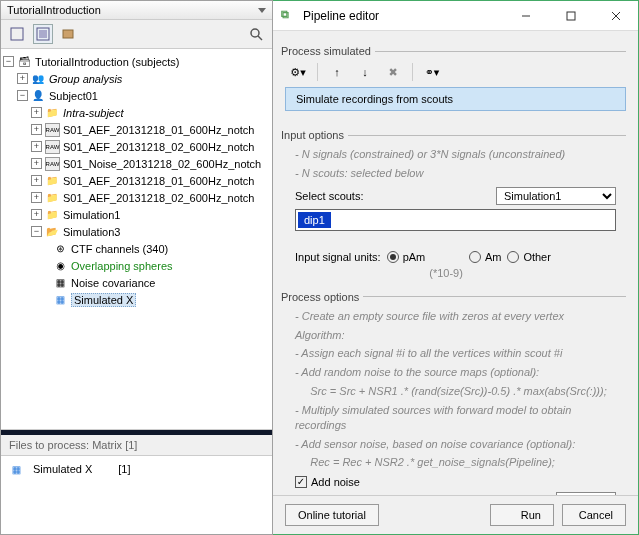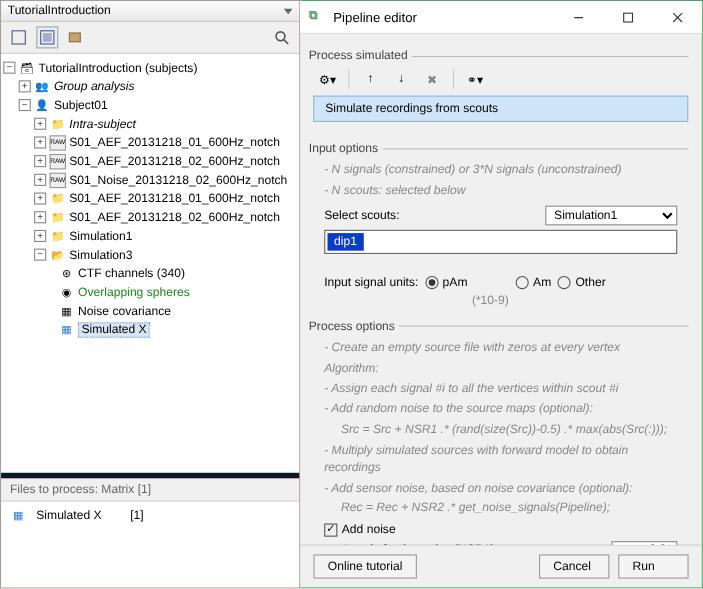--- a/index.html
+++ b/index.html
@@ -54,21 +54,21 @@
 .scout-sel { background: #0a3cc6; color: #fff; padding: 2px 6px; display: inline-block; }
 .scout-box { border: 1px solid #666; background: #fff; padding: 2px; margin: 2px 10px; }
 .radio { width: 12px; height: 12px; border: 1px solid #555; border-radius: 50%; display: inline-flex; align-items: center; justify-content: center; }
 .radio.checked::after { content: ""; width: 6px; height: 6px; background: #333; border-radius: 50%; }
 .chk { width: 12px; height: 12px; border: 1px solid #555; display: inline-flex; align-items: center; justify-content: center; font-size: 10px; line-height: 10px; }
 .chk.checked::after { content: "✓"; color: #000; }
 .numbox { width: 60px; text-align: right; }
 .muted-paren { color: #888; margin-top: 32px; }
 
 .btnbar { border-top: 1px solid #ccc; padding: 8px 12px; display: flex; gap: 8px; }
-.btn { border: 1px solid #999; background: #f4f4f4; padding: 4px 12px; cursor: pointer; min-width: 64px; text-align: left; }
+.btn { border: 1px solid #999; background: #f4f4f4; padding: 4px 12px; cursor: pointer; min-width: 64px; text-align: right; }
 .spacer { flex: 1; }
 
 
 svg { display: block; }
 </style>
 </head>
 <body>
 
 <div class="left-panel">
   <div class="left-title">
@@ -298,16 +298,16 @@
         <span style="flex:1"></span>
         <input type="text" class="numbox" value="0.01" style="">
       </div>
     </fieldset>
 
   </div>
 
   <div class="btnbar">
     <div class="btn"><span>Online tutorial</span></div>
     <div class="spacer"></div>
+    <div class="btn"><span>Run</span></div>
     <div class="btn"><span>Cancel</span></div>
-    <div class="btn"><span>Run</span></div>
   </div>
 </div>
 
 </body></html>

